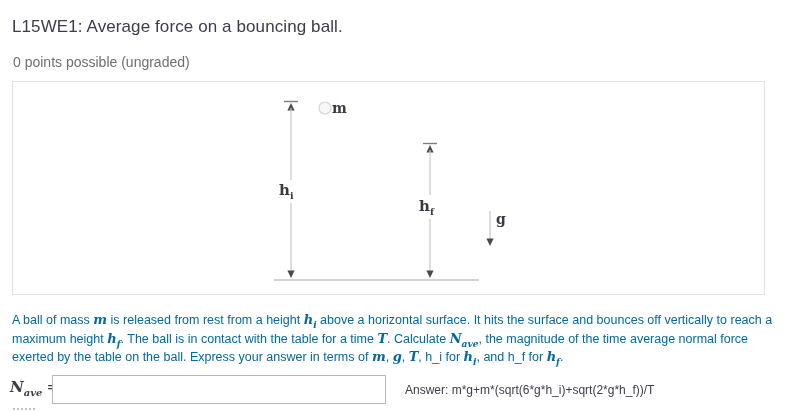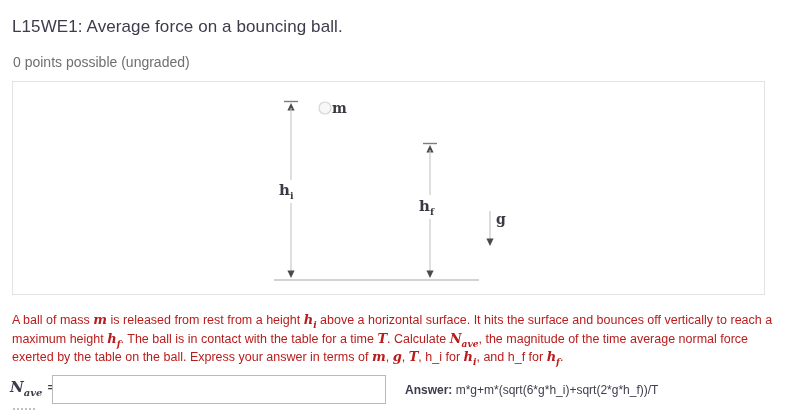--- a/index.html
+++ b/index.html
@@ -13,21 +13,21 @@
   }
   .points {
     position:absolute; left:13px; top:39px; font-size:14px; color:#6f6f6f;margin-top:15px;
   }
   .figure-panel {
     position:absolute; left:12px; top:81px; width:753px; height:214px;
     border:1px solid #e2e2e2; background:#ffffff; box-sizing:border-box;
   }
   .problem {
     position:absolute; left:12px; top:311px; width:772px;
-    font-size:12.5px; line-height:17.5px; color:#b91c1c;
+    font-size:12.5px; line-height:17.5px; color:#0369a1;
   }
   .math {
     font-family:"DejaVu Serif", serif; font-style:italic; font-weight:bold;
     font-size:1.04em;
   }
   .math sub { font-size:0.70em; line-height:0; }
   .answer-row { position:absolute; left:0; top:372px; width:800px; height:40px; }
   .nave-label {
     position:absolute; left:10px; top:6px;
     font-family:"DejaVu Serif", serif; font-style:italic; font-weight:bold;
@@ -36,21 +36,21 @@
   .nave-label .eq { font-style:normal; font-weight:normal; padding-left:4px; }
   .answer-input {
     position:absolute; left:52px; top:3px; width:334px; height:29px;
     border:1px solid #b9b9b9; background:#ffffff; box-sizing:border-box;
     font-size:13px; padding:0 6px; border-radius:0; outline:none;
     font-family:"Liberation Sans", sans-serif; color:#3c3c4c;
   }
   .answer-display {
     position:absolute; left:405px; top:11px; font-size:12px; color:#3c3c4c;
   }
-  .answer-display b { font-weight:bold; }
+  .answer-display b { font-weight:normal; }
   .dotted-artifact {
     position:absolute; left:13px; top:408px; width:22px; height:0;
     border-top:2px dotted #c2c2c2;
   }
   svg text {
     font-family:"DejaVu Serif", serif; font-weight:bold; fill:#3a3a44;
   }
 </style>
 </head>
 <body>

